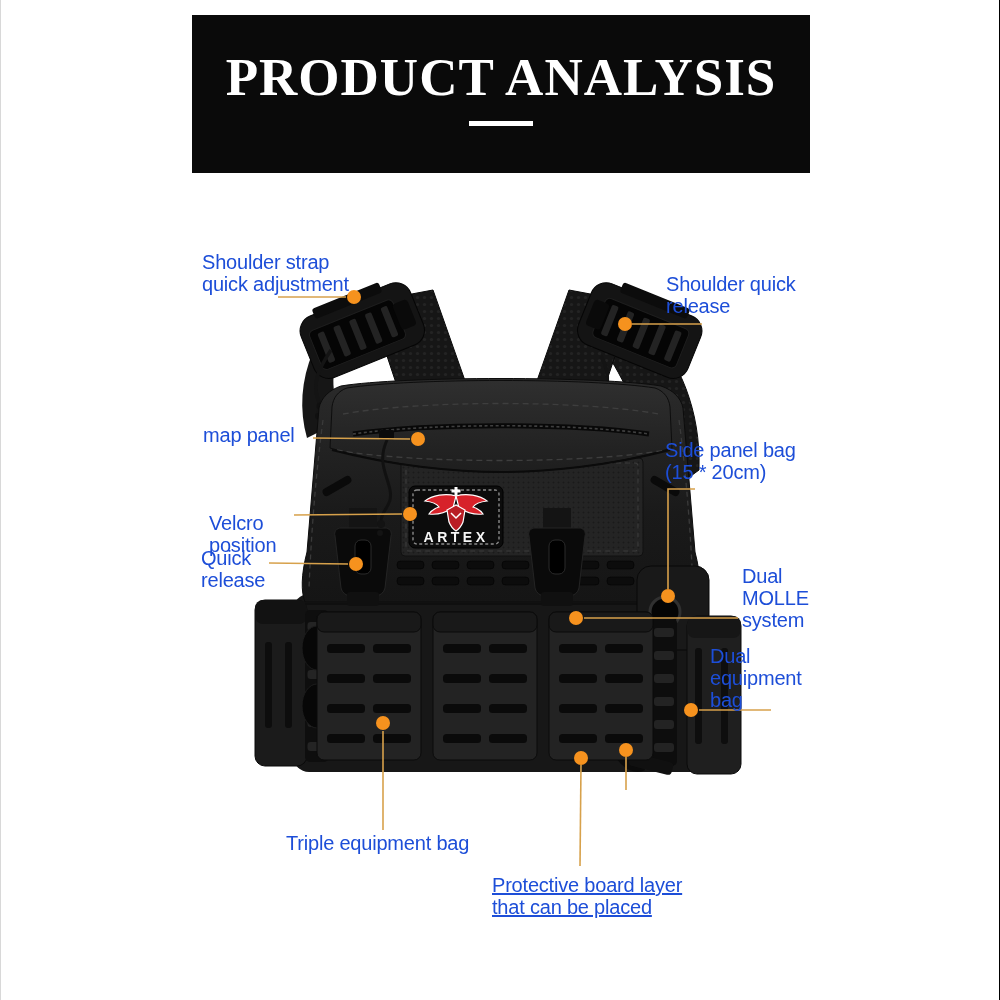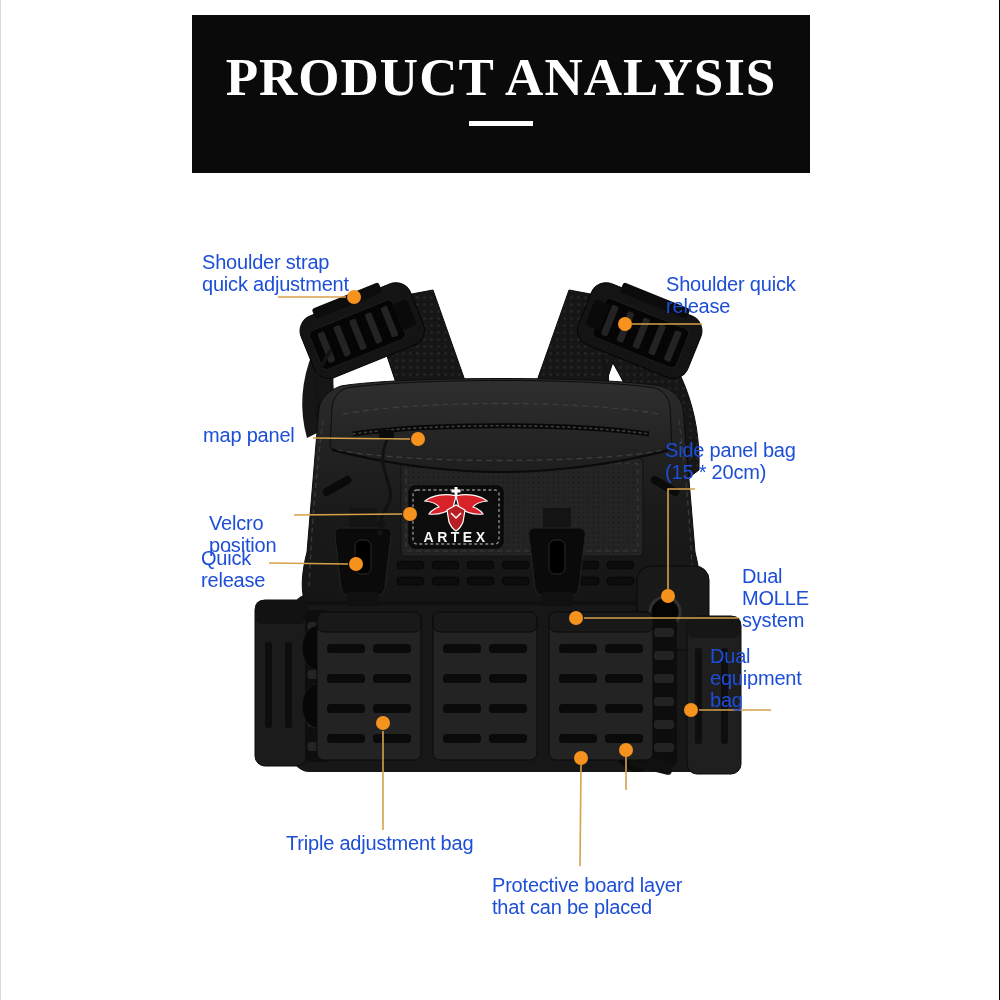--- a/index.html
+++ b/index.html
@@ -297,17 +297,17 @@
   <div class="callout" style="left:200px;top:547px;">Quick
 release</div>
   <div class="callout" style="left:664px;top:439px;">Side panel bag
 (15 * 20cm)</div>
   <div class="callout" style="left:741px;top:565px;">Dual
 MOLLE
 system</div>
   <div class="callout" style="left:709px;top:645px;">Dual
 equipment
 bag</div>
-  <div class="callout" style="left:285px;top:832px;">Triple adjustment bag</div>
-  <div class="callout" style="left:491px;top:874px;">Protective board layer
+  <div class="callout" style="left:285px;top:832px;">Triple equipment bag</div>
+  <div class="callout" style="left:491px;top:874px;text-decoration:underline;">Protective board layer
 that can be placed</div>
 
 </div>
 
 </body></html>

